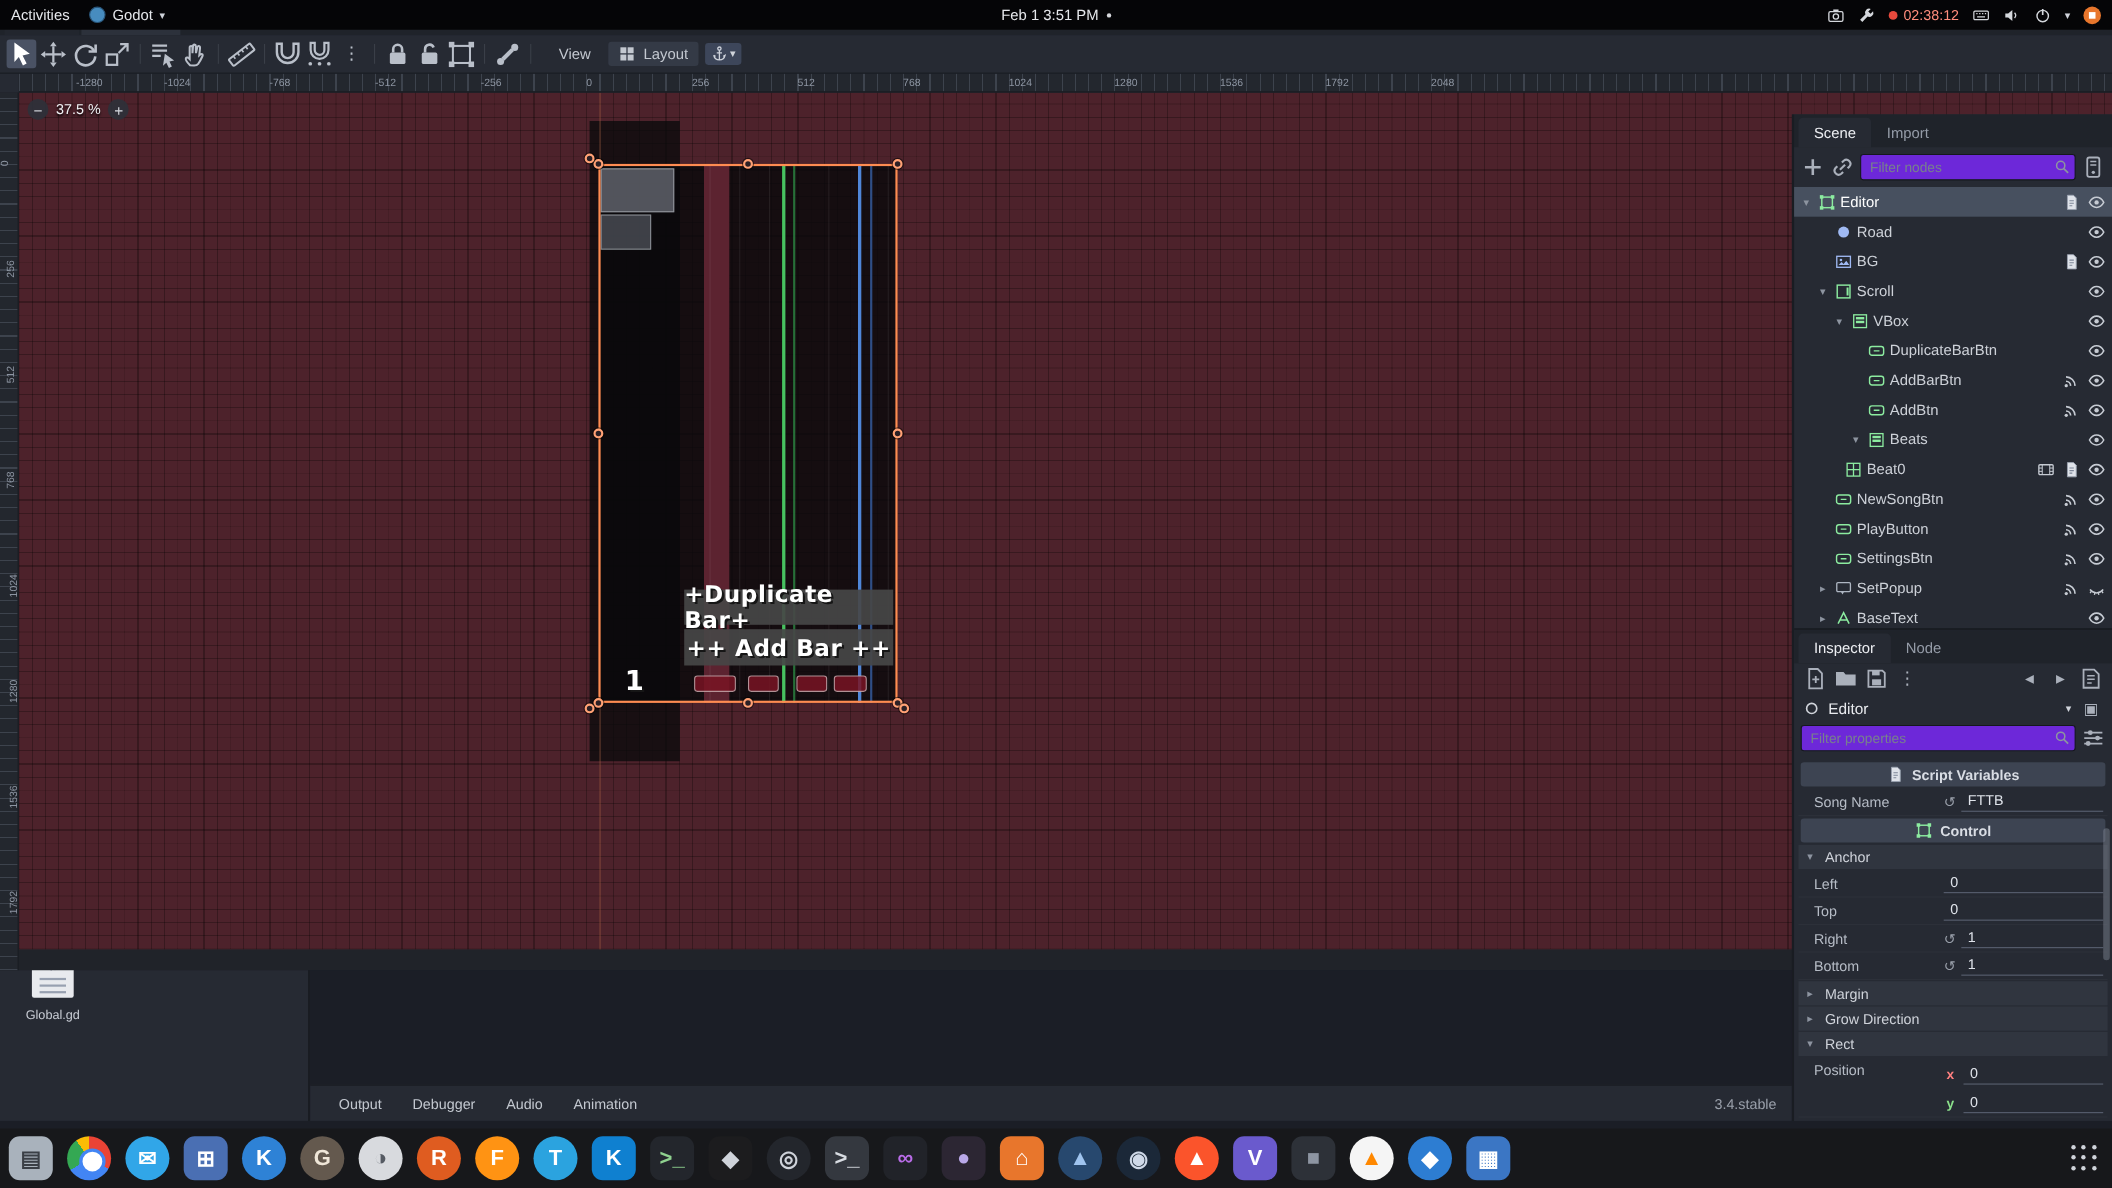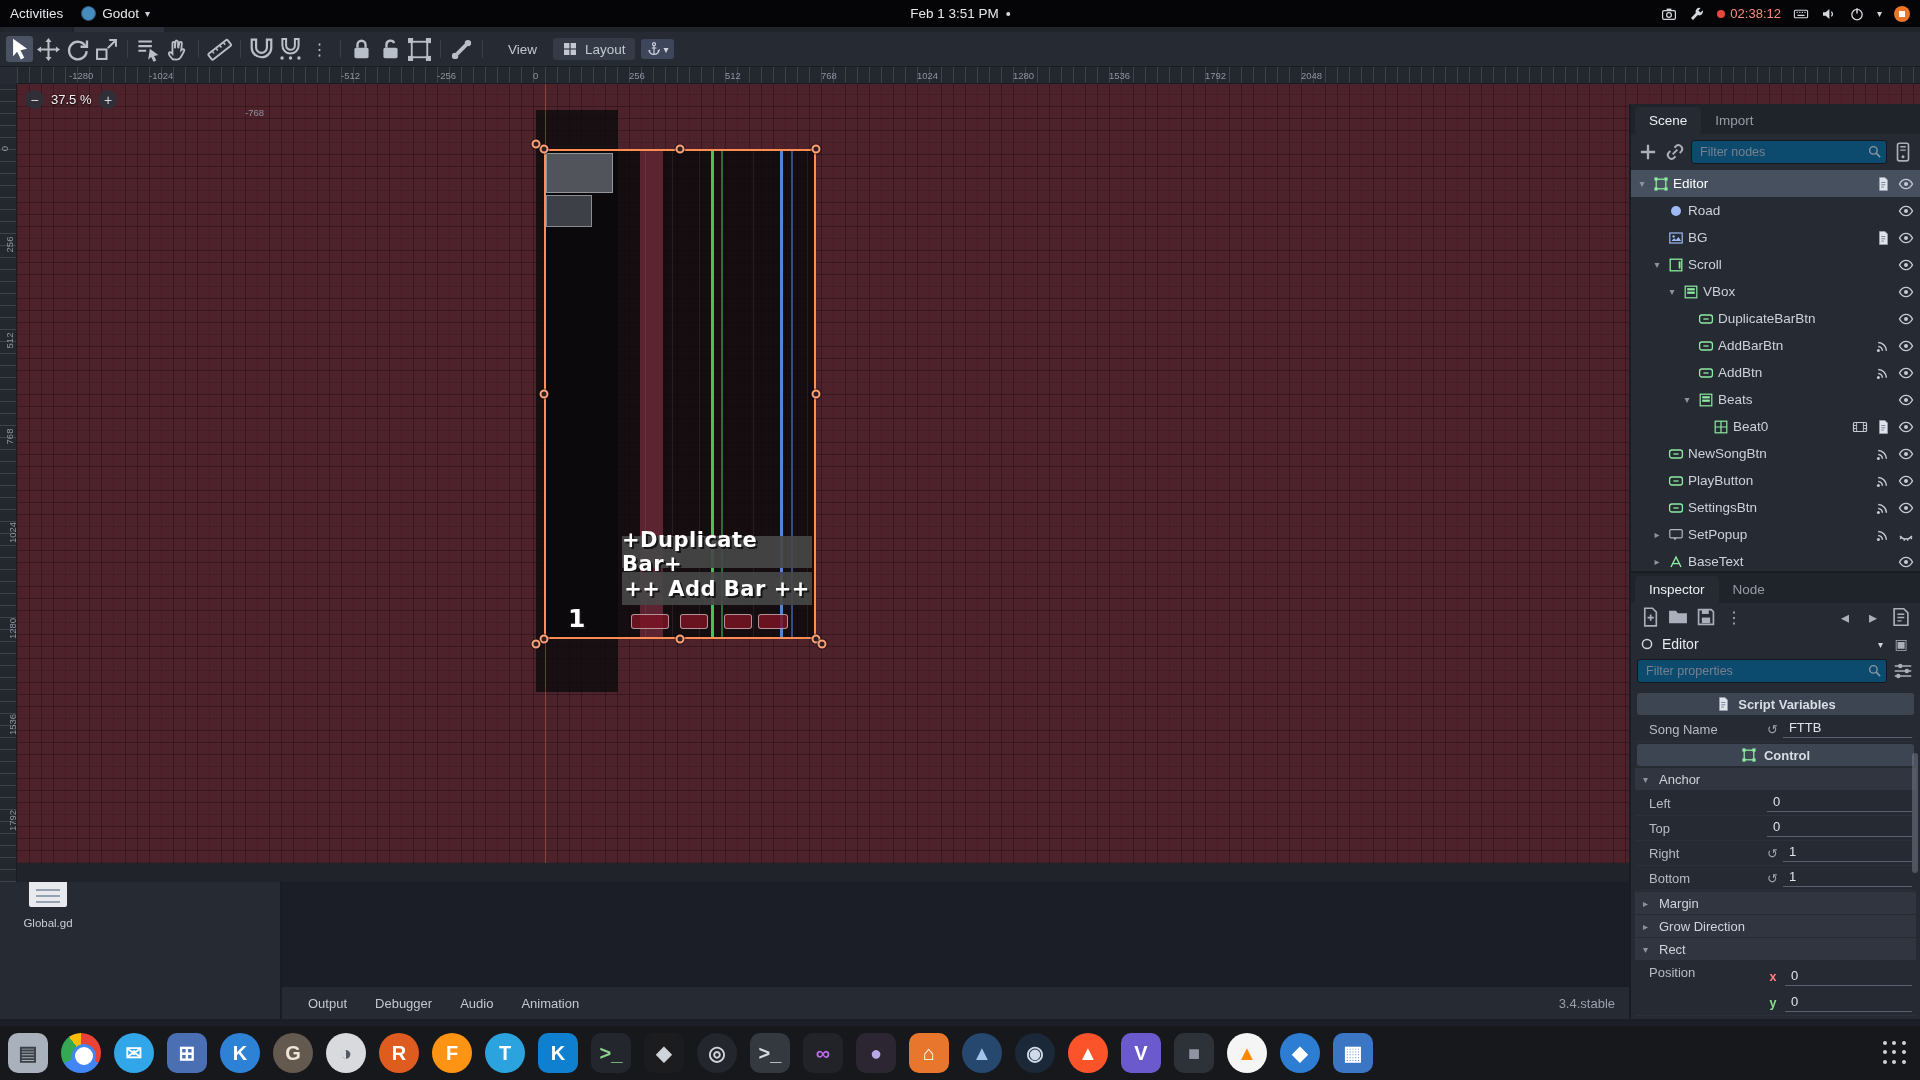--- a/index.html
+++ b/index.html
@@ -54,21 +54,21 @@
   .nav-arrow{color:#8d94a0;font-size:12px;padding:2px 4px}
   #fs-path{flex:1;height:24px;background:#1b1e25;border-radius:3px;display:flex;align-items:center;padding:0 8px;font-size:12.5px;color:#ced2da;overflow:hidden;white-space:nowrap}
   #fs-tree{position:absolute;left:0;top:68px;width:100%;height:456px;overflow:hidden}
   .t-row{height:26px;display:flex;align-items:center;gap:4px;font-size:13.5px;color:#c6cbd3;padding-right:6px}
   .t-row.sel{background:#4a5364;color:#fff}
   .t-exp{width:14px;text-align:center;color:#8d94a0;font-size:10px;flex:none}
   .star{color:#c7a85c;font-size:13px}
   #fs-split{position:absolute;left:0;top:486px;width:100%;height:4px;background:#1e222a}
   #fs-searchrow{position:absolute;left:0;top:492px;width:100%;height:30px;display:flex;align-items:center;gap:5px;padding:0 6px}
   .inp-wrap{position:relative;flex:1;height:24px}
-  .inp-wrap input{width:100%;height:24px;background:#0c4a6e;border:1px solid #15181e;border-radius:3px;color:#dfe3ea;font-size:12.5px;font-family:"Liberation Sans",sans-serif;padding:0 24px 0 8px;outline:none}
+  .inp-wrap input{width:100%;height:24px;background:#6d28d9;border:1px solid #15181e;border-radius:3px;color:#dfe3ea;font-size:12.5px;font-family:"Liberation Sans",sans-serif;padding:0 24px 0 8px;outline:none}
   .inp-wrap input::placeholder{color:#78808d}
   .inp-ico{position:absolute;right:5px;top:4px;width:15px;height:15px;color:#8d94a0}
   .sm-btn{width:22px;height:22px;display:inline-flex;align-items:center;justify-content:center;color:#aab0bb}
   #fs-grid{position:absolute;left:4px;top:526px;width:274px;height:330px;display:flex;flex-wrap:wrap;align-content:flex-start}
   .fs-cell{width:88px;height:108px;display:flex;flex-direction:column;align-items:center;padding-top:6px;border-radius:3px}
   .fs-cell.sel{background:#3b4557;outline:1px solid #6f94d6}
   .cell-icon{width:60px;height:60px;display:flex;align-items:center;justify-content:center;position:relative}
   .cell-label{margin-top:4px;font-size:11.5px;color:#c9cdd5;text-align:center;line-height:1.25;word-break:break-all;width:82px}
   .fs-cell.sel .cell-label{color:#fff}
   .doc{width:38px;height:50px;background:#e8eaee;border-radius:2px;position:relative}
@@ -704,21 +704,21 @@
             </svg>
           </span>
           <span class="gb-chevron">▾</span>
         </span>
       </div>
     <div id="canvas-wrap">
       <div id="ruler-corner"></div>
       <div id="ruler-top">
           <span class="rl-num" style="left: 36px; top: 3px; padding-left: 16px;">-1280</span>
           <span class="rl-num" style="left: 132px; top: 3px;">-1024</span>
-          <span class="rl-num" style="left: 228px; top: 3px; margin-top: 37px;">-768</span>
+          <span class="rl-num" style="left: 228px; top: 3px;">-768</span>
           <span class="rl-num" style="left: 324px; top: 3px;">-512</span>
           <span class="rl-num" style="left: 420px; top: 3px;">-256</span>
           <span class="rl-num" style="left: 516px; top: 3px;">0</span>
           <span class="rl-num" style="left: 612px; top: 3px;">256</span>
           <span class="rl-num" style="left: 708px; top: 3px;">512</span>
           <span class="rl-num" style="left: 804px; top: 3px;">768</span>
           <span class="rl-num" style="left: 900px; top: 3px;">1024</span>
           <span class="rl-num" style="left: 996px; top: 3px;">1280</span>
           <span class="rl-num" style="left: 1092px; top: 3px;">1536</span>
           <span class="rl-num" style="left: 1188px; top: 3px;">1792</span>
@@ -1014,21 +1014,21 @@
           <span>Beats</span>
           <span class="n-badges">
             <span class="ico">
               <svg viewBox="0 0 16 16">
                 <path d="M1.5 8C3 5.2 5.3 3.4 8 3.4s5 1.8 6.5 4.6C13 10.8 10.7 12.6 8 12.6S3 10.8 1.5 8Z" fill="none" stroke="currentColor" stroke-width="1.4"></path>
                 <circle cx="8" cy="8" r="2" fill="currentColor"></circle>
               </svg>
             </span>
           </span>
         </div>
-        <div class="n-row" style="padding-left: 64px;">
+        <div class="n-row" style="padding-left: 28px;">
           <span class="t-exp"></span>
           <span class="ico c-green">
             <svg viewBox="0 0 16 16">
               <rect x="2.2" y="2.2" width="11.6" height="11.6" fill="none" stroke="currentColor" stroke-width="1.2"></rect>
               <path d="M8 2.2v11.6M2.2 8h11.6" stroke="currentColor" stroke-width="1.2"></path>
             </svg>
           </span>
           <span>Beat0</span>
           <span class="n-badges">
             <span class="ico">

